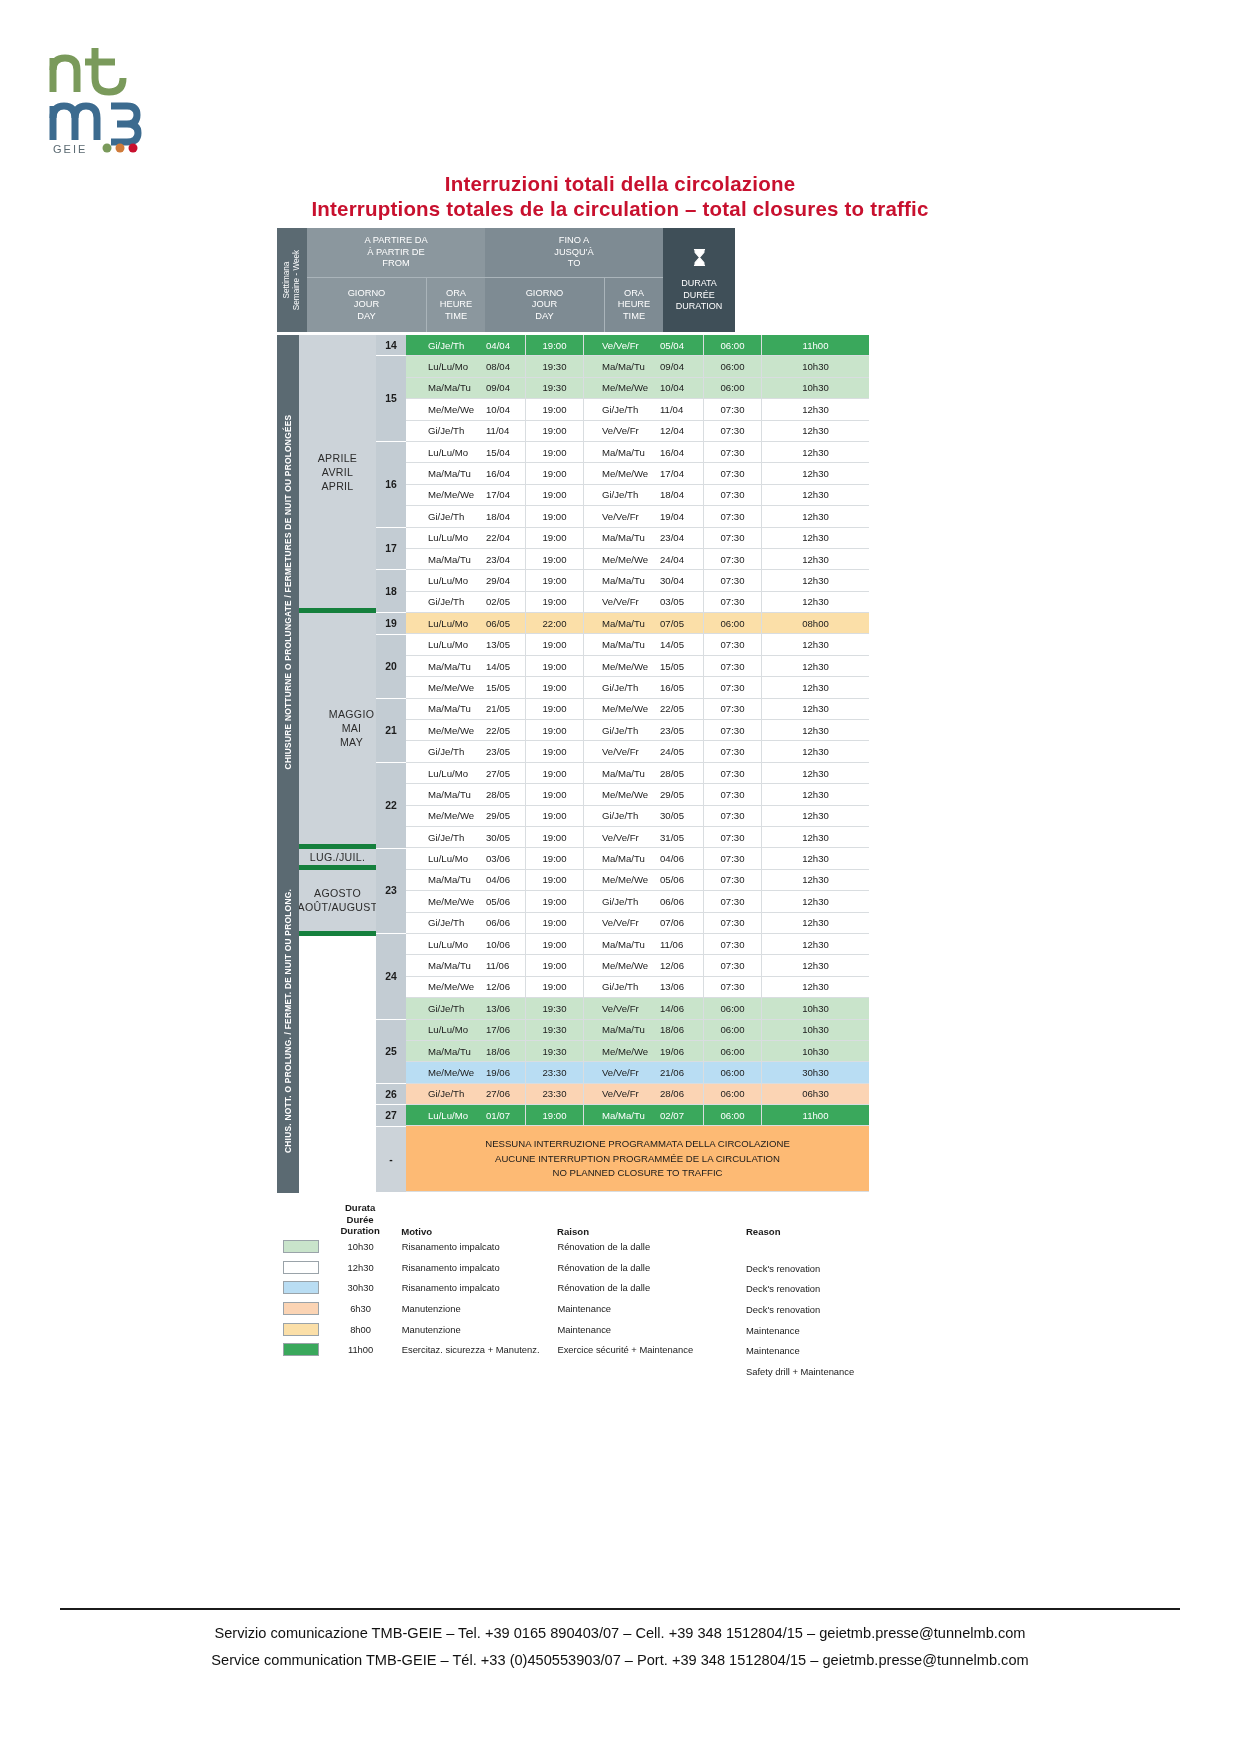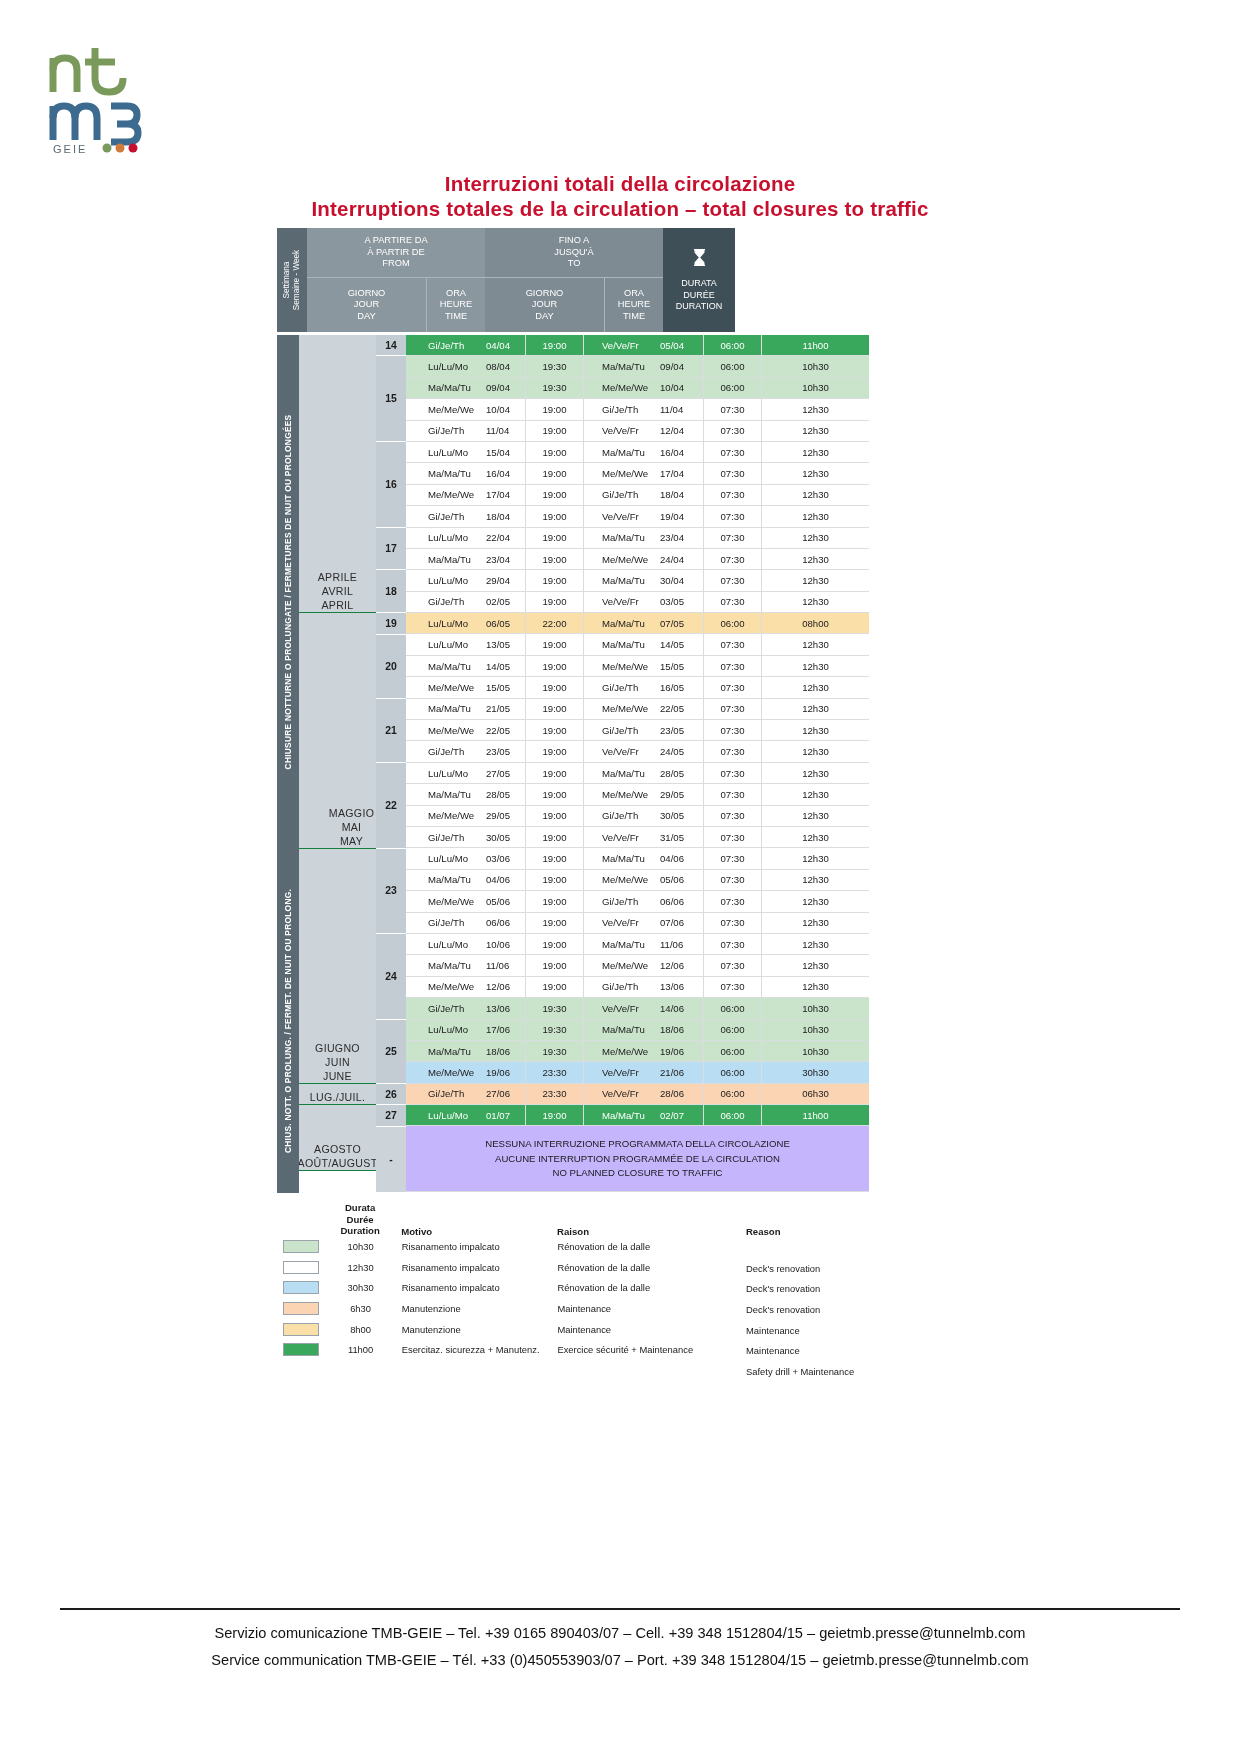--- a/index.html
+++ b/index.html
@@ -81,23 +81,23 @@
     position:absolute; left:0; width:22px; background:#5b6a72; color:#fff;
   }
   .side-band span {
     position:absolute; left:50%; top:50%;
     transform:translate(-50%,-50%) rotate(-90deg);
     white-space:nowrap; font-size:8.4px; font-weight:bold; letter-spacing:.25px;
   }
   .month-col { width:77px; }
   .month-cell {
     background:#ccd3d9; color:#2b2b2b;
-    display:flex; align-items:flex-end; justify-content:center; text-align:center;
+    display:flex; align-items:center; justify-content:center; text-align:center;
     font-size:10.6px; line-height:14px; letter-spacing:.3px;
-    border-bottom:1px solid #15803d;
+    border-bottom:5px solid #15803d;
   }
   .wk-col { width:30px; }
   .wk-cell {
     background:#c3ccd3; color:#1c1c1c;
     display:flex; align-items:center; justify-content:center;
     font-size:10.4px; font-weight:bold;
     border-bottom:1px solid #ffffff;
   }
   .rows-col { width:463px; }
   .row {
@@ -120,21 +120,21 @@
   .bg-green { background:#3aa85c; color:#ffffff !important; }
   .bg-green > div { color:#ffffff !important; }
   .bg-blue  { background:#b9ddf3; }
   .bg-orange{ background:#fbd4b4; }
   .bg-tan   { background:#fbdfa8; }
 
   .nocl-row {
     display:flex; height:66px; border-bottom:1px solid #d9dde0;
   }
   .nocl-text {
-    width:463px; background:#c4b5fd;
+    width:463px; background:#fdba74;
     display:flex; flex-direction:column; align-items:center; justify-content:center;
     font-size:9.6px; line-height:14.5px; color:#1b1b1b; text-align:center;
   }
 
   
   #legend { position:absolute; left:277px; top:1202px; width:620px; }
   .lg-head { display:flex; font-size:9.6px; font-weight:bold; color:#1b1b1b; }
   .lg-head .lh-swatch { width:55px; }
   .lg-head .lh-dur { width:66px; text-align:center; line-height:11.5px; }
   .lg-head .lh-mot { width:175px; padding-left:10px; }
@@ -278,27 +278,20 @@
             <div>APRIL</div>
           </div>
         </div>
         <div class="month-cell" style="height: 235.4px; padding-left: 28px;">
           <div>
             <div>MAGGIO</div>
             <div>MAI</div>
             <div>MAY</div>
           </div>
         </div>
-        <div class="month-cell" style="height: 235.4px;">
-          <div>
-            <div>GIUGNO</div>
-            <div>JUIN</div>
-            <div>JUNE</div>
-          </div>
-        </div>
         <div class="month-cell" style="height: 21.4px;">
           <div>
             <div>LUG./JUIL.</div>
           </div>
         </div>
         <div class="month-cell" style="height: 66px;">
           <div>
             <div>AGOSTO</div>
             <div>AOÛT/AUGUST</div>
           </div>

